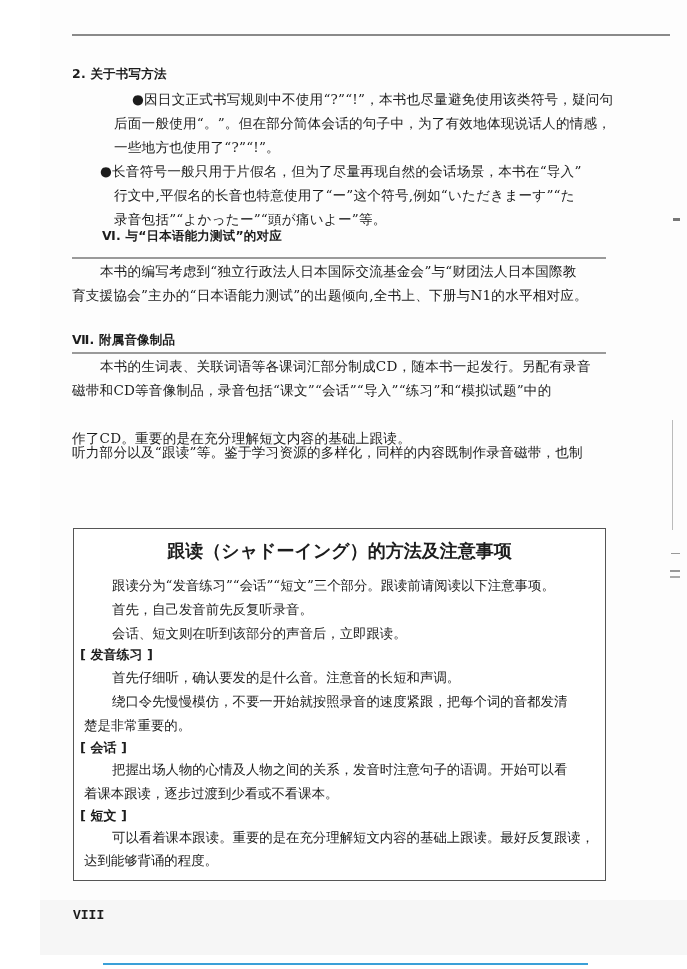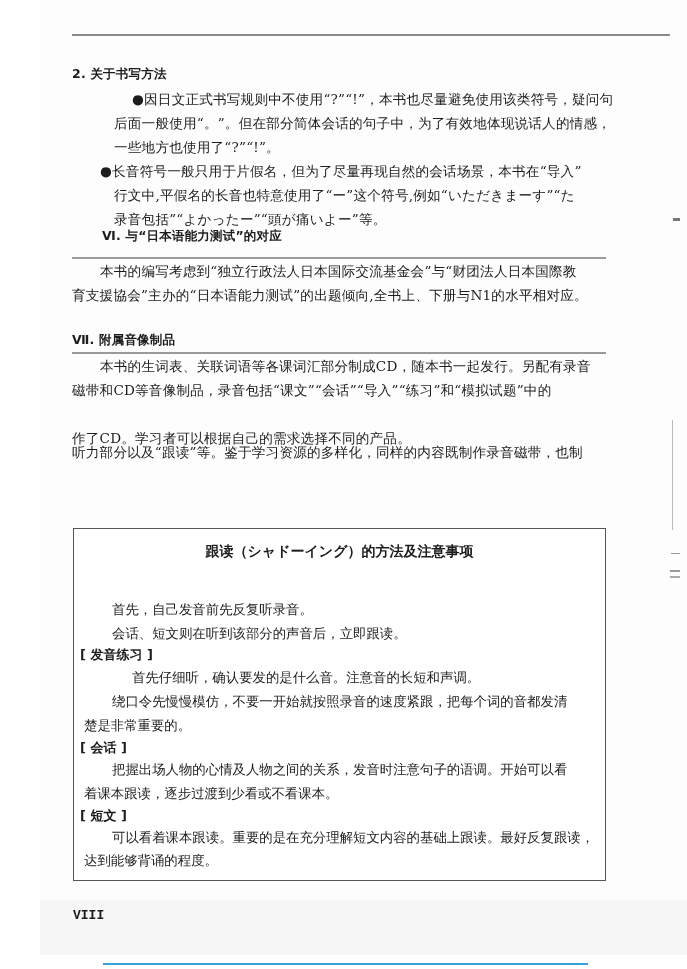--- a/index.html
+++ b/index.html
@@ -67,21 +67,21 @@
       background: #ffffff;
     }
     .box-title {
       position: absolute;
       left: 0;
       right: 0;
       top: 10px;
       text-align: center;
       font-family: "DejaVu Sans", "Liberation Sans", sans-serif;
       font-weight: bold;
-      font-size: 14px;
+      font-size: 18px;
       line-height: 24px;
     }
     .bline {
       position: absolute;
       left: 10px;
       font-size: 13.4px;
       line-height: 24px;
       white-space: nowrap;
     }
     .bhead {
@@ -130,29 +130,30 @@
 <div class="line heading" style="top:224px;margin-left:30px;">Ⅵ. 与“日本语能力测试”的对应</div>
 <div class="section-rule" style="top:257px;"></div>
 <div class="line" style="top:259px; left:100px;">本书的编写考虑到“独立行政法人日本国际交流基金会”与“财团法人日本国際教</div>
 <div class="line" style="top:283px;">育支援協会”主办的“日本语能力测试”的出题倾向,全书上、下册与N1的水平相对应。</div>
 
 <div class="line heading" style="top:328px;">Ⅶ. 附属音像制品</div>
 <div class="section-rule" style="top:352px;"></div>
 <div class="line" style="top:354px; left:100px;">本书的生词表、关联词语等各课词汇部分制成CD，随本书一起发行。另配有录音</div>
 <div class="line" style="top:378px;text-align:center;">磁带和CD等音像制品，录音包括“课文”“会话”“导入”“练习”和“模拟试题”中的</div>
 <div class="line" style="top:402px;margin-top:38px;">听力部分以及“跟读”等。鉴于学习资源的多样化，同样的内容既制作录音磁带，也制</div>
-<div class="line" style="top:426px;">作了CD。学习者可以根据自己的需求选择不同的产品。</div>
+<div class="line" style="top:426px;">作了CD。重要的是在充分理解短文内容的基础上跟读。</div>
 
 <div class="notebox">
   <div class="box-title">跟读（シャドーイング）的方法及注意事项</div>
+  <div class="bline" style="top:45px; left:38px;">跟读分为“发音练习”“会话”“短文”三个部分。跟读前请阅读以下注意事项。</div>
   <div class="bline" style="top:69px; left:38px;">首先，自己发音前先反复听录音。</div>
   <div class="bline" style="top:93px; left:38px;">会话、短文则在听到该部分的声音后，立即跟读。</div>
 
   <div class="bline bhead" style="top:114px;">[ 发音练习 ]</div>
-  <div class="bline" style="top:137px; left:38px;margin-left:20px;">首先仔细听，确认要发的是什么音。注意音的长短和声调。</div>
+  <div class="bline" style="top:137px; left:38px;">首先仔细听，确认要发的是什么音。注意音的长短和声调。</div>
   <div class="bline" style="top:161px; left:38px;">绕口令先慢慢模仿，不要一开始就按照录音的速度紧跟，把每个词的音都发清</div>
   <div class="bline" style="top:185px;">楚是非常重要的。</div>
 
   <div class="bline bhead" style="top:207px;">[ 会话 ]</div>
   <div class="bline" style="top:229px; left:38px;">把握出场人物的心情及人物之间的关系，发音时注意句子的语调。开始可以看</div>
   <div class="bline" style="top:253px;">着课本跟读，逐步过渡到少看或不看课本。</div>
 
   <div class="bline bhead" style="top:275px;">[ 短文 ]</div>
   <div class="bline" style="top:297px; left:38px;">可以看着课本跟读。重要的是在充分理解短文内容的基础上跟读。最好反复跟读，</div>
   <div class="bline" style="top:321px;font-family:Liberation Mono, monospace;">达到能够背诵的程度。</div>

